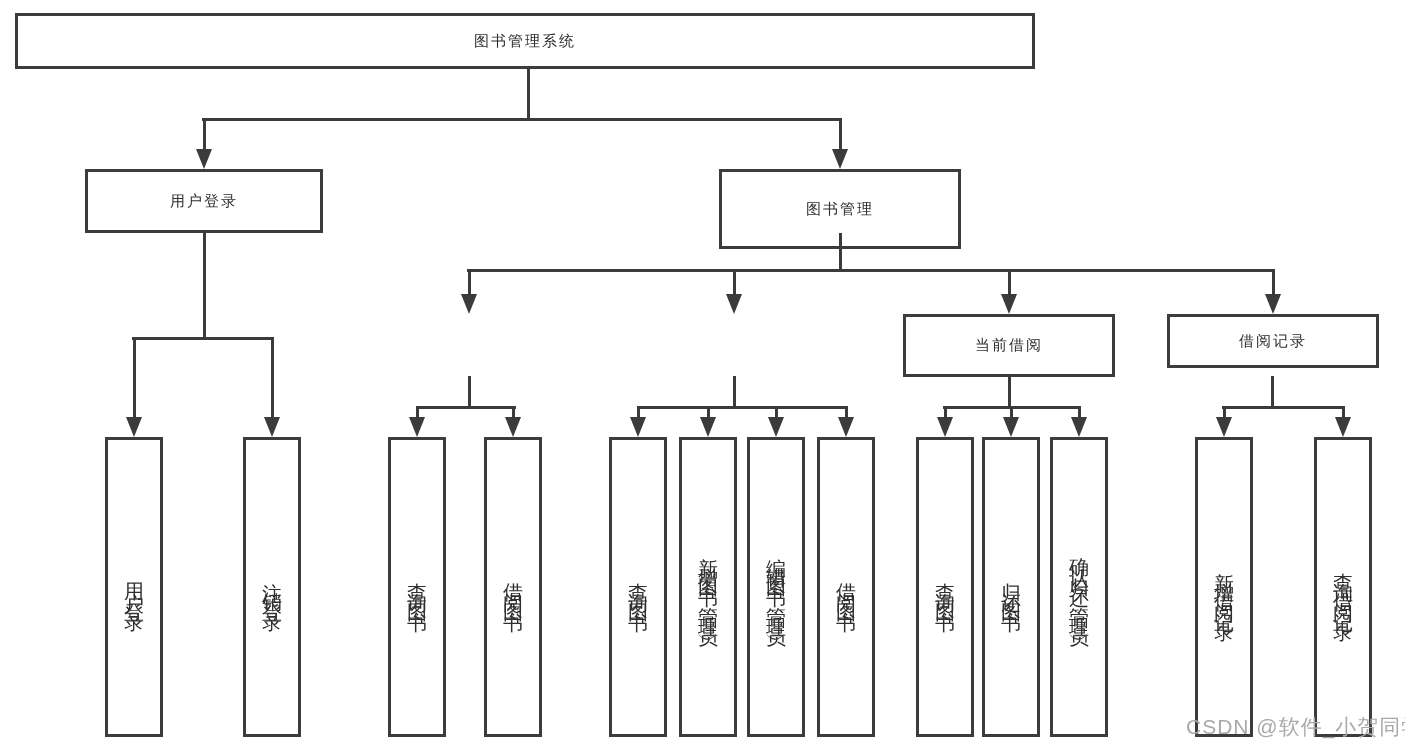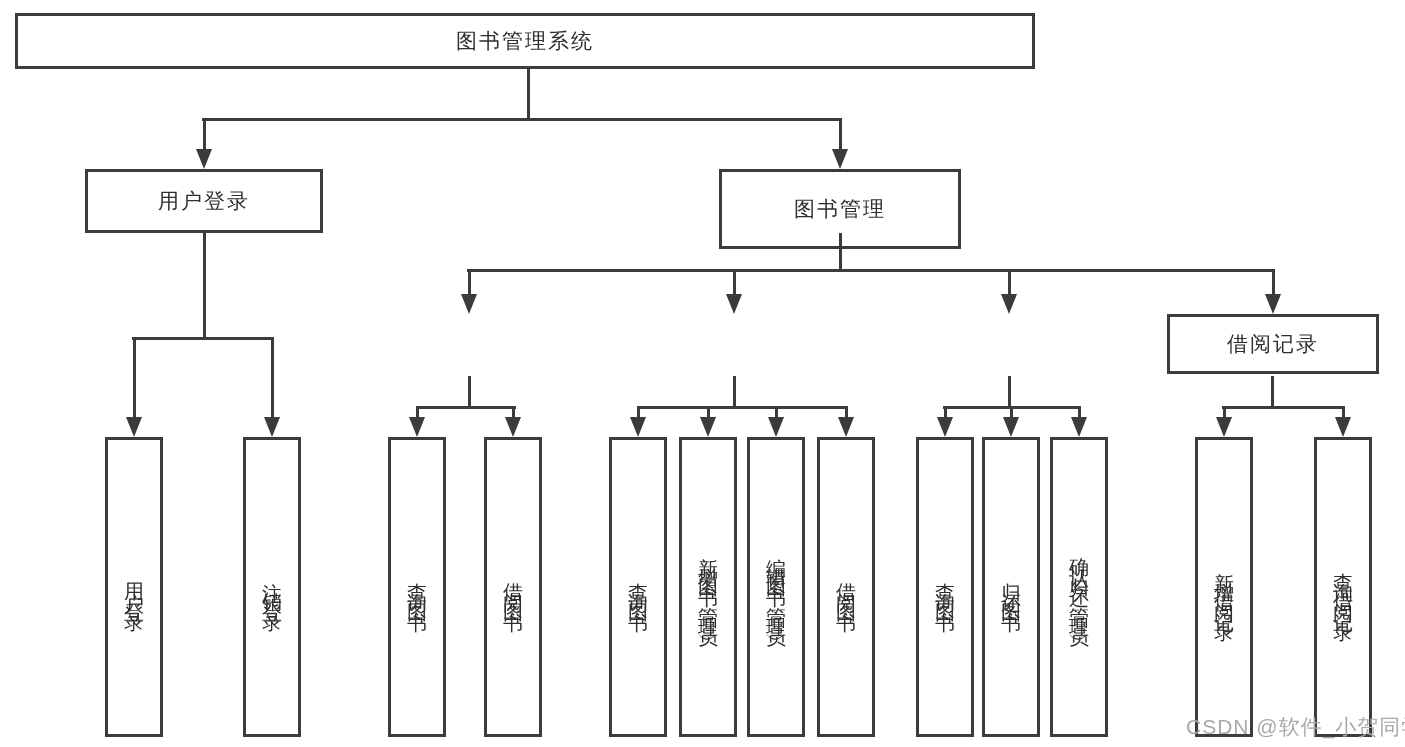--- a/index.html
+++ b/index.html
@@ -9,21 +9,21 @@
   html,body { margin:0; padding:0; background:var(--background); }
   .stage {
     position:relative; width:1405px; height:747px; background:var(--background);
     font-family:"Liberation Sans","DejaVu Sans",sans-serif; overflow:hidden;
   }
   .box {
     position:absolute; box-sizing:border-box; background:var(--box-fill);
     border:3px solid var(--box-border); color:var(--text);
     display:flex; align-items:center; justify-content:center;
   }
-  .hbox { font-size:21px; letter-spacing:2px; }
+  .hbox { font-size:15px; letter-spacing:2px; }
   .leafbox { width:58px; height:300px; top:437px; }
   .leafbox .vtext {
     writing-mode:vertical-rl; text-orientation:mixed;
     font-size:20px; letter-spacing:10px; line-height:1.05;
   }
   .line { position:absolute; background:var(--line); }
   .arrow {
     position:absolute; width:0; height:0;
     border-left:8px solid transparent; border-right:8px solid transparent;
     border-top:20px solid var(--line);
@@ -42,21 +42,24 @@
     <span>图书管理系统</span>
   </div>
 
   <div class="box hbox" style="left:85px;top:169px;width:238px;height:64px">
     <span>用户登录</span>
   </div>
   <div class="box hbox" style="left:719px;top:169px;width:242px;height:80px">
     <span>图书管理</span>
   </div>
 
-  <div class="box hbox" style="left:1167px;top:314px;width:212px;height:60px">
+  <div class="box hbox" style="left:903px;top:314px;width:212px;height:63px">
+    <span>当前借阅</span>
+  </div>
+  <div class="box hbox" style="left:1167px;top:314px;width:212px;height:54px">
     <span>借阅记录</span>
   </div>
 
   <div class="box leafbox" style="left:105px">
     <span class="vtext">用户登录</span>
   </div>
   <div class="box leafbox" style="left:243px">
     <span class="vtext">注销登录</span>
   </div>
 

